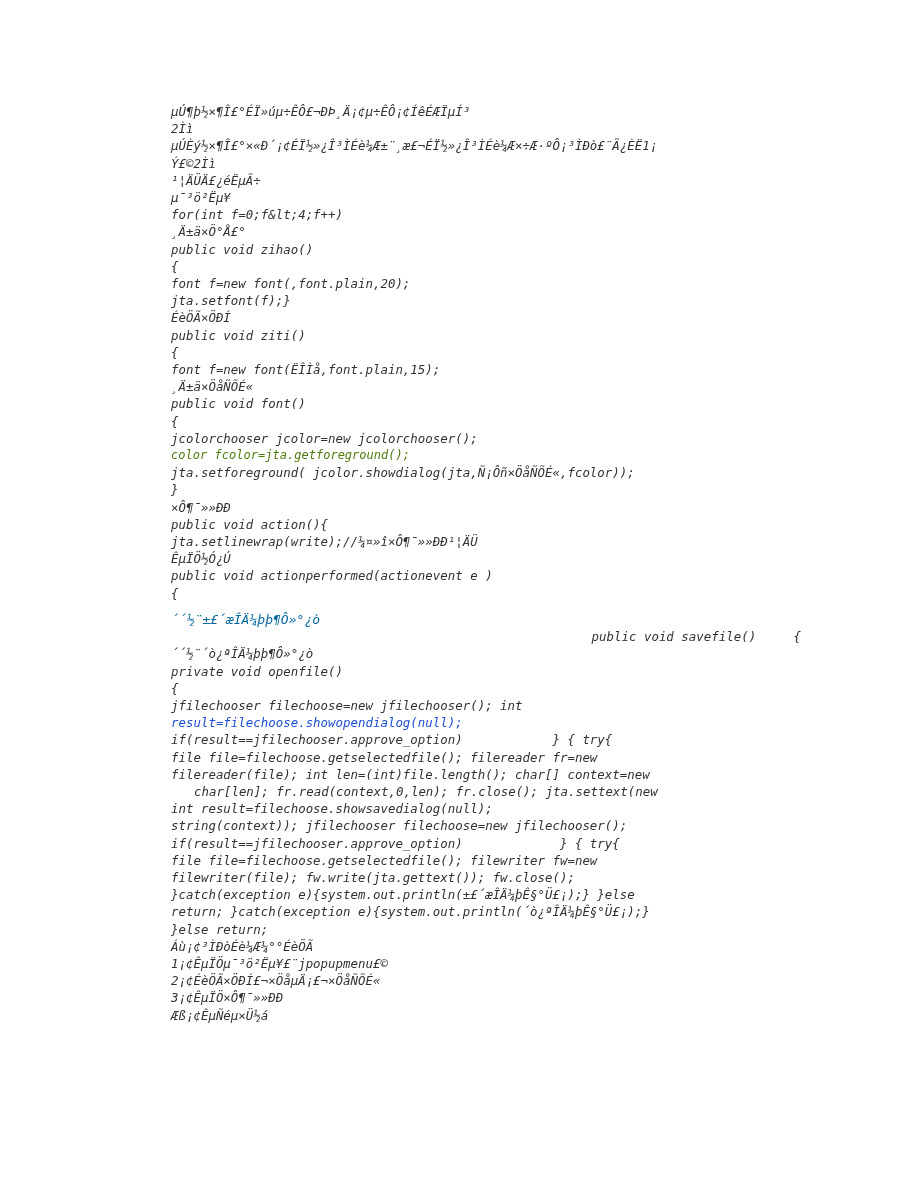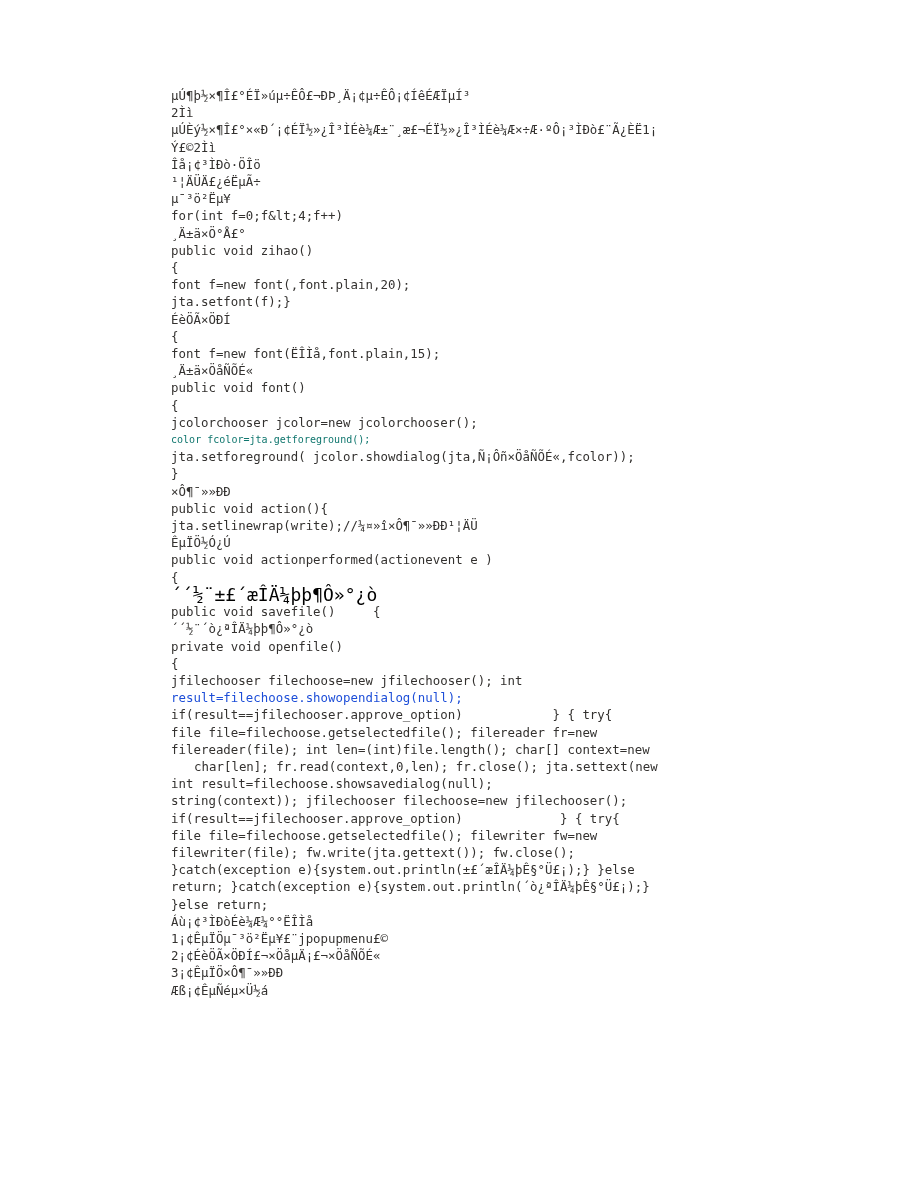--- a/index.html
+++ b/index.html
@@ -32,68 +32,68 @@
     color: #33312f;
     white-space: pre;
     letter-spacing: 0.02px;
     -webkit-font-smoothing: none;
   }
 </style>
 </head>
 <body>
 
 <div id="page" style="width: 920px; height: 1191px; background: rgb(255, 255, 255);">
-  <div id="text-body" style="left: 171px; top: 87px;">
+  <div id="text-body" style="left: 171px; top: 103px; font-style: italic;">
       <div class="line" style="font-size: 12.4px; line-height: 17.2px; color: rgb(51, 49, 47);">µÚ¶þ½×¶Î£°ÉÏ»úµ÷ÊÔ£¬ÐÞ¸Ä¡¢µ÷ÊÔ¡¢ÍêÉÆÏµÍ³</div>
       <div class="line" style="font-size: 12.4px; line-height: 17.2px; color: rgb(51, 49, 47);">2Ìì</div>
       <div class="line" style="font-size: 12.4px; line-height: 17.2px; color: rgb(51, 49, 47);">µÚÈý½×¶Î£°×«Ð´¡¢ÉÏ½»¿Î³ÌÉè¼Æ±¨¸æ£¬ÉÏ½»¿Î³ÌÉè¼Æ×÷Æ·ºÔ¡³ÌÐò£¨Ã¿ÈË1¡</div>
       <div class="line" style="font-size: 12.4px; line-height: 17.2px; color: rgb(51, 49, 47);">Ý£©2Ìì</div>
-      <div class="line" style="font-size: 12.4px; line-height: 17.2px; color: rgb(51, 49, 47);">Îå¡¢³ÌÐò·ÖÎö</div>
       <div class="line" style="font-size: 12.4px; line-height: 17.2px; color: rgb(51, 49, 47);">¹¦ÄÜÄ£¿éËµÃ÷</div>
       <div class="line" style="font-size: 12.4px; line-height: 17.2px; color: rgb(51, 49, 47);">µ¯³ö²Ëµ¥</div>
       <div class="line" style="font-size: 12.4px; line-height: 17.2px; color: rgb(51, 49, 47);">for(int f=0;f&amp;lt;4;f++)</div>
       <div class="line" style="font-size: 12.4px; line-height: 17.2px; color: rgb(51, 49, 47);">¸Ä±ä×Ö°Å£°</div>
       <div class="line" style="font-size: 12.4px; line-height: 17.2px; color: rgb(51, 49, 47);">public void zihao()</div>
       <div class="line" style="font-size: 12.4px; line-height: 17.2px; color: rgb(51, 49, 47);">{</div>
       <div class="line" style="font-size: 12.4px; line-height: 17.2px; color: rgb(51, 49, 47);">font f=new font(,font.plain,20);</div>
       <div class="line" style="font-size: 12.4px; line-height: 17.2px; color: rgb(51, 49, 47);">jta.setfont(f);}</div>
       <div class="line" style="font-size: 12.4px; line-height: 17.2px; color: rgb(51, 49, 47);">ÉèÖÃ×ÖÐÍ</div>
+      <div class="line" style="font-size: 12.4px; line-height: 17.2px; color: rgb(51, 49, 47);">public void ziti()</div>
       <div class="line" style="font-size: 12.4px; line-height: 17.2px; color: rgb(51, 49, 47);">{</div>
       <div class="line" style="font-size: 12.4px; line-height: 17.2px; color: rgb(51, 49, 47);">font f=new font(ËÎÌå,font.plain,15);</div>
       <div class="line" style="font-size: 12.4px; line-height: 17.2px; color: rgb(51, 49, 47);">¸Ä±ä×ÖåÑÕÉ«</div>
       <div class="line" style="font-size: 12.4px; line-height: 17.2px; color: rgb(51, 49, 47);">public void font()</div>
       <div class="line" style="font-size: 12.4px; line-height: 17.2px; color: rgb(51, 49, 47);">{</div>
       <div class="line" style="font-size: 12.4px; line-height: 17.2px; color: rgb(51, 49, 47);">jcolorchooser jcolor=new jcolorchooser();</div>
-      <div class="line" style="font-size: 10px; line-height: 17.2px; color: #0f766e;">color fcolor=jta.getforeground();</div>
+      <div class="line" style="font-size: 12px; line-height: 17.2px; color: #4d7c0f;">color fcolor=jta.getforeground();</div>
       <div class="line" style="font-size: 12.4px; line-height: 17.2px; color: rgb(51, 49, 47);">jta.setforeground( jcolor.showdialog(jta,Ñ¡Ôñ×ÖåÑÕÉ«,fcolor));</div>
       <div class="line" style="font-size: 12.4px; line-height: 17.2px; color: rgb(51, 49, 47);">}</div>
       <div class="line" style="font-size: 12.4px; line-height: 17.2px; color: rgb(51, 49, 47);">×Ô¶¯»»ÐÐ</div>
       <div class="line" style="font-size: 12.4px; line-height: 17.2px; color: rgb(51, 49, 47);">public void action(){</div>
       <div class="line" style="font-size: 12.4px; line-height: 17.2px; color: rgb(51, 49, 47);">jta.setlinewrap(write);//¼¤»î×Ô¶¯»»ÐÐ¹¦ÄÜ</div>
       <div class="line" style="font-size: 12.4px; line-height: 17.2px; color: rgb(51, 49, 47);">ÊµÏÖ½Ó¿Ú</div>
       <div class="line" style="font-size: 12.4px; line-height: 17.2px; color: rgb(51, 49, 47);">public void actionperformed(actionevent e )</div>
       <div class="line" style="font-size: 12.4px; line-height: 17.2px; color: rgb(51, 49, 47);">{</div>
-      <div class="line" style="font-size: 18px; line-height: 17.2px; color: #000000;">´´½¨±£´æÎÄ¼þþ¶Ô»°¿ò</div>
-      <div class="line" style="font-size: 12.4px; line-height: 17.2px; color: rgb(51, 49, 47);">public void savefile()     {</div>
+      <div class="line" style="font-size: 13px; line-height: 17.2px; color: #0369a1; margin-top: 9px;">´´½¨±£´æÎÄ¼þþ¶Ô»°¿ò</div>
+      <div class="line" style="font-size: 12.4px; line-height: 17.2px; color: rgb(51, 49, 47); text-align: right;">public void savefile()     {</div>
       <div class="line" style="font-size: 12.4px; line-height: 17.2px; color: rgb(51, 49, 47);">´´½¨´ò¿ªÎÄ¼þþ¶Ô»°¿ò</div>
       <div class="line" style="font-size: 12.4px; line-height: 17.2px; color: rgb(51, 49, 47);">private void openfile()</div>
       <div class="line" style="font-size: 12.4px; line-height: 17.2px; color: rgb(51, 49, 47);">{</div>
       <div class="line" style="font-size: 12.4px; line-height: 17.2px; color: rgb(51, 49, 47);">jfilechooser filechoose=new jfilechooser(); int</div>
       <div class="line" style="font-size: 12.4px; line-height: 17.2px; color: #1d4ed8;">result=filechoose.showopendialog(null);</div>
       <div class="line" style="font-size: 12.4px; line-height: 17.2px; color: rgb(51, 49, 47);">if(result==jfilechooser.approve_option)            } { try{</div>
       <div class="line" style="font-size: 12.4px; line-height: 17.2px; color: rgb(51, 49, 47);">file file=filechoose.getselectedfile(); filereader fr=new</div>
       <div class="line" style="font-size: 12.4px; line-height: 17.2px; color: rgb(51, 49, 47);">filereader(file); int len=(int)file.length(); char[] context=new</div>
       <div class="line" style="font-size: 12.4px; line-height: 17.2px; color: rgb(51, 49, 47); margin-left: 23px;">char[len]; fr.read(context,0,len); fr.close(); jta.settext(new</div>
       <div class="line" style="font-size: 12.4px; line-height: 17.2px; color: rgb(51, 49, 47);">int result=filechoose.showsavedialog(null);</div>
       <div class="line" style="font-size: 12.4px; line-height: 17.2px; color: rgb(51, 49, 47);">string(context)); jfilechooser filechoose=new jfilechooser();</div>
       <div class="line" style="font-size: 12.4px; line-height: 17.2px; color: rgb(51, 49, 47);">if(result==jfilechooser.approve_option)             } { try{</div>
       <div class="line" style="font-size: 12.4px; line-height: 17.2px; color: rgb(51, 49, 47);">file file=filechoose.getselectedfile(); filewriter fw=new</div>
       <div class="line" style="font-size: 12.4px; line-height: 17.2px; color: rgb(51, 49, 47);">filewriter(file); fw.write(jta.gettext()); fw.close();</div>
       <div class="line" style="font-size: 12.4px; line-height: 17.2px; color: rgb(51, 49, 47);">}catch(exception e){system.out.println(±£´æÎÄ¼þÊ§°Ü£¡);} }else</div>
       <div class="line" style="font-size: 12.4px; line-height: 17.2px; color: rgb(51, 49, 47);">return; }catch(exception e){system.out.println(´ò¿ªÎÄ¼þÊ§°Ü£¡);}</div>
       <div class="line" style="font-size: 12.4px; line-height: 17.2px; color: rgb(51, 49, 47);">}else return;</div>
-      <div class="line" style="font-size: 12.4px; line-height: 17.2px; color: rgb(51, 49, 47);">Áù¡¢³ÌÐòÉè¼Æ¼°°ËÎÌå</div>
+      <div class="line" style="font-size: 12.4px; line-height: 17.2px; color: rgb(51, 49, 47);">Áù¡¢³ÌÐòÉè¼Æ¼°°ÉèÖÃ</div>
       <div class="line" style="font-size: 12.4px; line-height: 17.2px; color: rgb(51, 49, 47);">1¡¢ÊµÏÖµ¯³ö²Ëµ¥£¨jpopupmenu£©</div>
       <div class="line" style="font-size: 12.4px; line-height: 17.2px; color: rgb(51, 49, 47);">2¡¢ÉèÖÃ×ÖÐÍ£¬×ÖåµÄ¡£¬×ÖåÑÕÉ«</div>
       <div class="line" style="font-size: 12.4px; line-height: 17.2px; color: rgb(51, 49, 47);">3¡¢ÊµÏÖ×Ô¶¯»»ÐÐ</div>
       <div class="line" style="font-size: 12.4px; line-height: 17.2px; color: rgb(51, 49, 47);">Æß¡¢ÊµÑéµ×Ü½á</div>
     </div>
 </div>
 
 </body></html>

